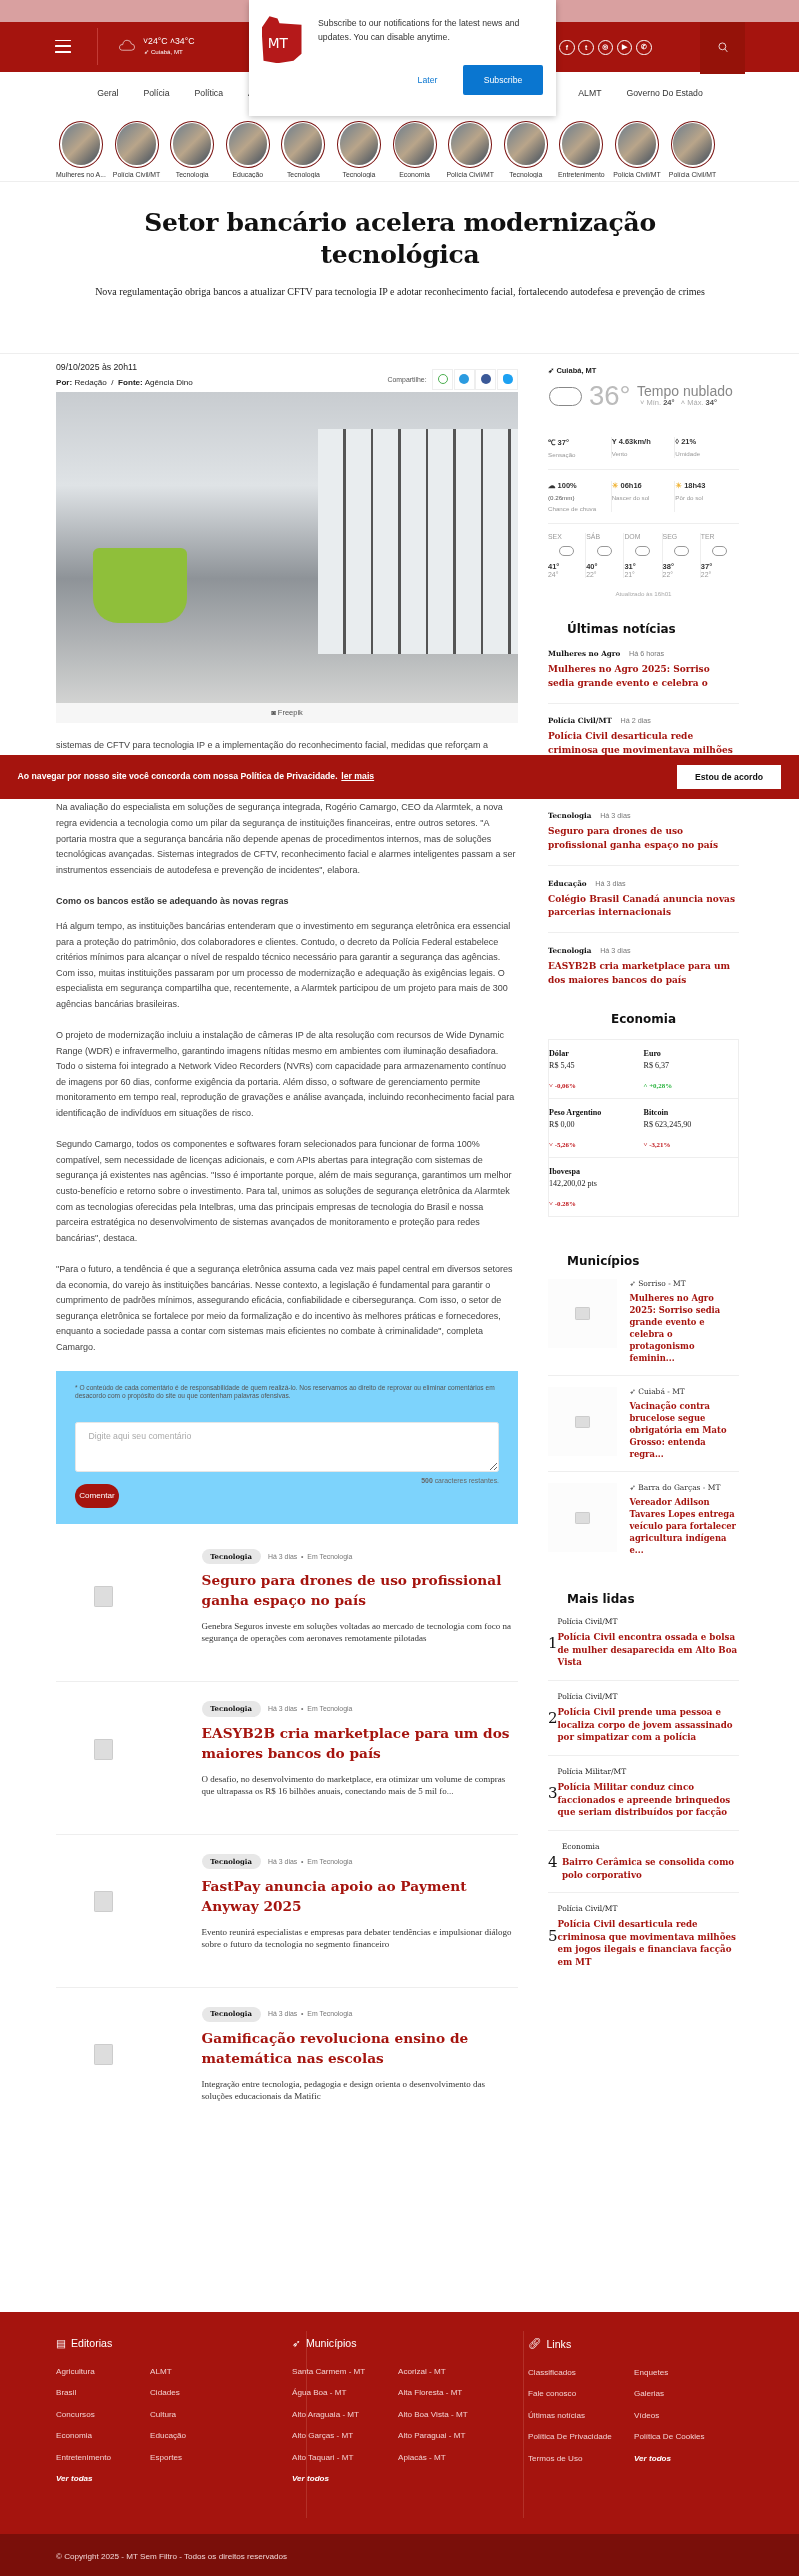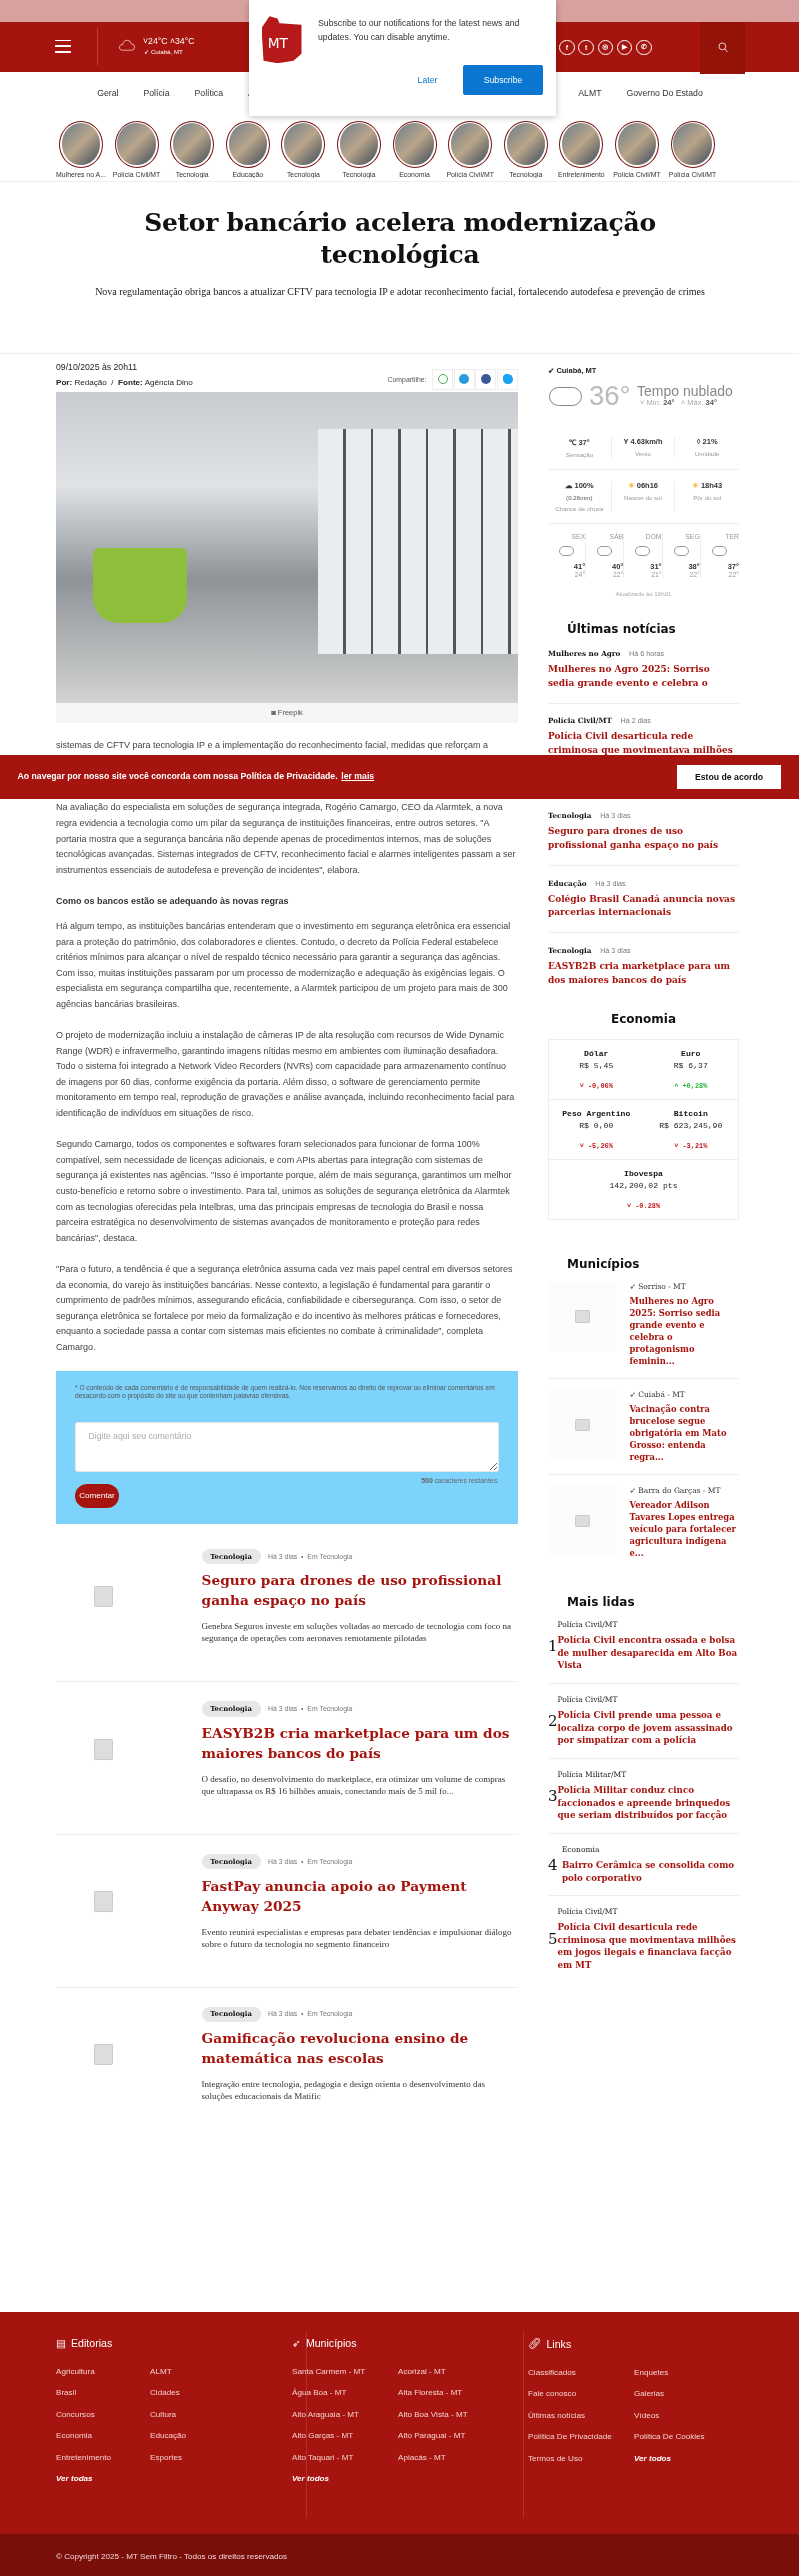--- a/index.html
+++ b/index.html
@@ -59,38 +59,38 @@
 
 .weather{padding-top:12.5px}
 .weather .loc{font-size:7.5px;font-weight:bold;color:#222}
 .weather .now{position:relative;height:44px;margin-top:7.5px}
 .weather .now .ic{position:absolute;left:1.2px;top:5px;width:32.5px;height:19px;border:0.6px solid #888;border-radius:10px}
 .weather .now .t{position:absolute;left:41px;top:-2.5px;font-size:27.5px;color:#bbb;font-weight:200}
 .weather .now .d{position:absolute;left:89px;top:1.2px;font-size:14px;color:#888}
 .weather .now .mm{position:absolute;left:92px;top:15.6px;font-size:7.5px;color:#aaa}
 .weather .now .mm b{color:#555}
 .wgrid{display:grid;grid-template-columns:1fr 1fr 1fr;border-bottom:0.6px solid #eee;padding:11.2px 0}
-.wgrid div{text-align:center;font-size:7.5px;font-weight:bold;color:#333;border-right:0.6px solid #eee}
+.wgrid div{font-size:7.5px;font-weight:bold;color:#333;border-right:0.6px solid #eee}
 .wgrid div:last-child{border-right:0}
 .wgrid small{display:block;font-size:6.2px;font-weight:normal;color:#999;margin-top:3.7px}
 .fc{display:grid;grid-template-columns:repeat(5,1fr);padding-top:8.7px}
-.fc div{text-align:right;border-right:0.6px solid #eee;font-size:6.9px;color:#999}
+.fc div{text-align:left;border-right:0.6px solid #eee;font-size:6.9px;color:#999}
 .fc div:last-child{border-right:0}
 .fc .cl{width:15px;height:10px;border:0.6px solid #999;border-radius:6.2px;margin:6.2px auto}
 .fc b{display:block;color:#333;font-size:7.5px}
 .upd{text-align:center;font-size:6.2px;color:#aaa;margin-top:12.5px}
 .sec-title{font-family:"DejaVu Sans",sans-serif;font-size:12px;font-weight:bold;color:#111;margin-left:19px}
 .ln-item{padding:12.5px 0;border-bottom:0.6px solid #eee}
 .ln-item .cat{font-family:"DejaVu Serif",serif;font-size:7.2px;font-weight:bold;color:#111}
 .ln-item .cat span{font-family:"Liberation Sans",sans-serif;font-weight:normal;color:#777;margin-left:8.7px}
 .ln-item .h{font-family:"DejaVu Serif",serif;font-size:9px;font-weight:bold;color:#a5140e;line-height:13.7px;margin-top:5px}
 .eco{border:0.6px solid #eee;margin-top:12.5px}
 .eco .row{display:grid;grid-template-columns:1fr 1fr;border-bottom:0.6px solid #eee;padding:8.7px 0}
 .eco .row.one{grid-template-columns:1fr;border-bottom:0}
-.eco .cell{text-align:center;font-family:Liberation Mono, monospace}
+.eco .cell{text-align:left;font-family:Liberation Serif, serif}
 .eco .cell .n{font-size:8.1px;font-weight:bold;color:#111}
 .eco .cell .v{font-size:8.1px;color:#222;margin-top:3.7px}
 .eco .cell .p{font-size:6.9px;font-weight:bold;margin-top:12px}
 .down{color:#c0171c}.up{color:#27b33c}
 .mun-item{display:flex;gap:12.5px;padding:11.2px 0;border-bottom:0.6px solid #eee}
 .mun-item .thumb{width:69px;height:69px;background:#fcfcfc;display:flex;align-items:center;justify-content:center;flex:0 0 69px}
 .ph{width:15px;height:12.5px;border:1.2px solid #ccc;border-radius:1.2px;background:#ddd}
 .mun-item .loc{font-family:"DejaVu Serif",serif;font-size:7.5px;color:#333}
 .mun-item .h{font-family:"DejaVu Serif",serif;font-size:8.4px;font-weight:bold;color:#a5140e;line-height:12px;margin-top:3.7px}
 .ml-item{display:flex;align-items:center;padding:11.2px 0;border-bottom:0.6px solid #eee}

